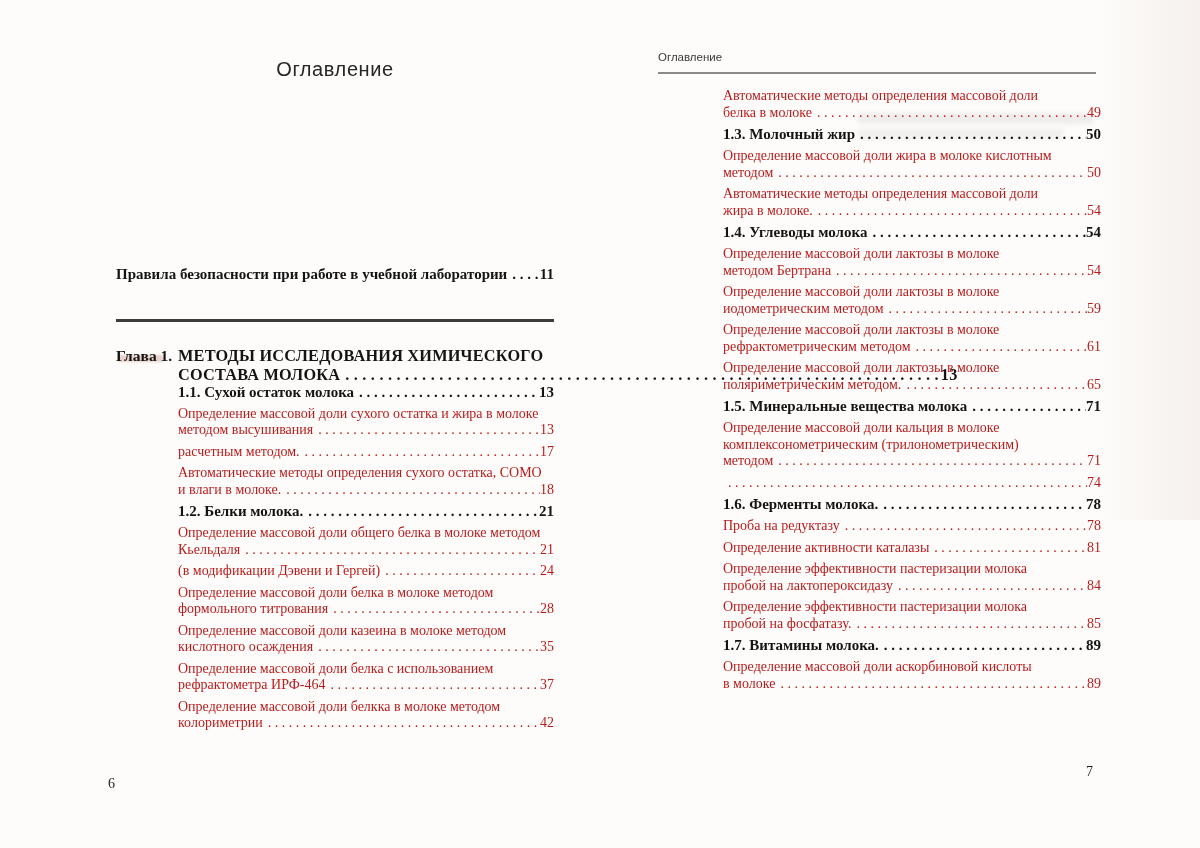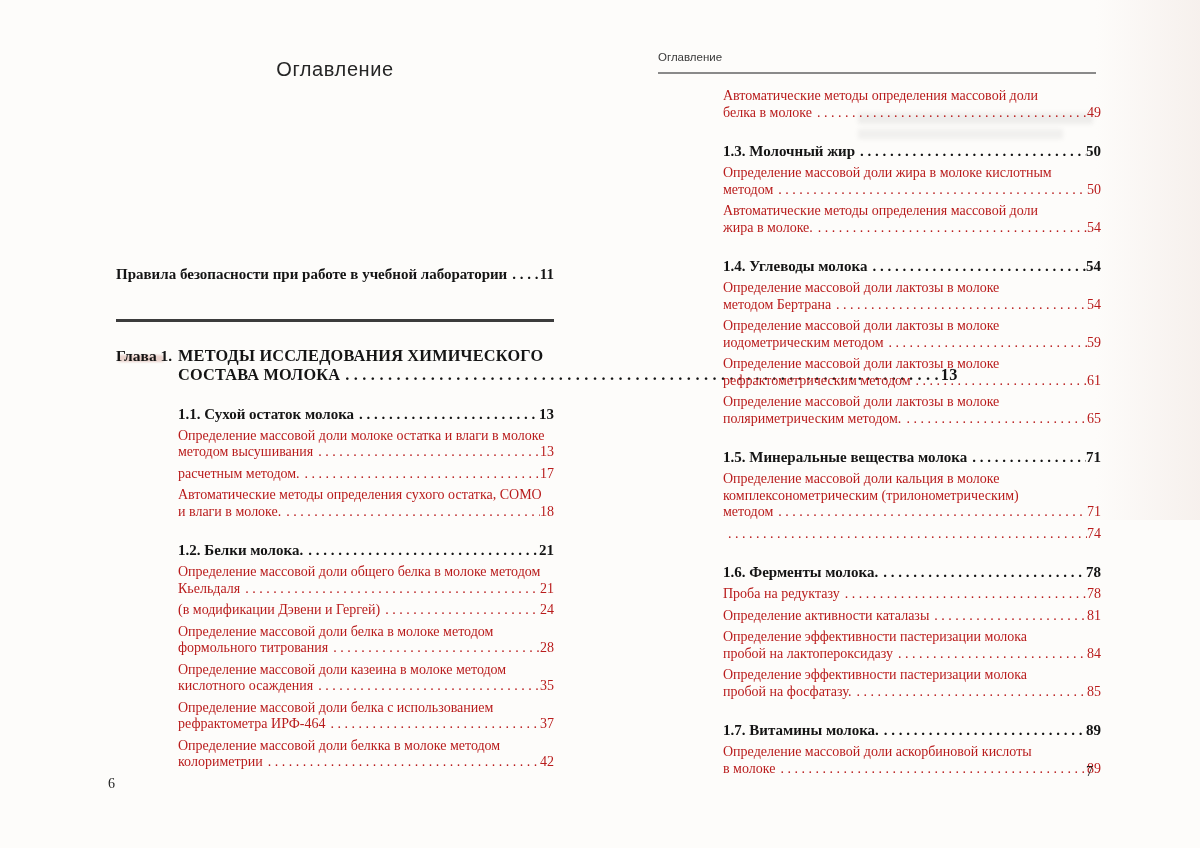--- a/index.html
+++ b/index.html
@@ -28,21 +28,21 @@
   .r-toc{position:absolute;left:723px;top:88px;width:378px;}
   .r-pagenum{position:absolute;left:1086px;top:764px;font-size:14px;}
 
   
   .toc-rule{height:2.5px;background:#3c3c3c;margin:36px 0 0 0;}
   .toc-front{font-weight:bold;font-size:15px;line-height:17px;color:#141414;}
   .toc-chapter{display:flex;font-weight:bold;color:#141414;margin-top:24px;}
   .ch-label{width:62px;flex:0 0 62px;font-size:15.5px;line-height:19px;}
   .ch-body{flex:1;font-size:16.3px;line-height:19px;letter-spacing:.2px;}
   .toc-section{font-weight:bold;font-size:15px;line-height:17px;color:#141414;
-    margin-top:22px;margin-bottom:5px;}
+    margin-top:0;margin-bottom:5px;}
   .toc-item{font-size:14px;line-height:16.5px;margin-bottom:5px;color:#b91c1c;}
   .indent{margin-left:62px;}
   .toc-line{display:flex;align-items:baseline;}
   .toc-line .t{white-space:nowrap;}
   .leader{flex:1 1 auto;overflow:hidden;white-space:nowrap;min-width:14px;
     padding:0 2px 0 5px;}
   .pg{white-space:nowrap;}
 </style>
 </head>
 <body>
@@ -76,21 +76,21 @@
         </div>
       </div>
       <div class="toc-section indent">
         <div class="toc-line">
           <span class="t">1.1. Сухой остаток молока</span>
           <span class="leader">. . . . . . . . . . . . . . . . . . . . . . . . . . . . . . . . . . . . . . . . . . . . . . . . . . . . . . . . . . . . . . . . . . . . . . </span>
           <span class="pg">13</span>
         </div>
       </div>
       <div class="toc-item indent">
-        <div>Определение массовой доли молоке остатка и влаги в молоке</div>
+        <div>Определение массовой доли сухого остатка и жира в молоке</div>
         <div class="toc-line">
           <span class="t">методом высушивания</span>
           <span class="leader">. . . . . . . . . . . . . . . . . . . . . . . . . . . . . . . . . . . . . . . . . . . . . . . . . . . . . . . . . . . . . . . . . . . . . . </span>
           <span class="pg">13</span>
         </div>
       </div>
       <div class="toc-item indent">
         <div class="toc-line">
           <span class="t">расчетным методом.</span>
           <span class="leader">. . . . . . . . . . . . . . . . . . . . . . . . . . . . . . . . . . . . . . . . . . . . . . . . . . . . . . . . . . . . . . . . . . . . . . </span>

